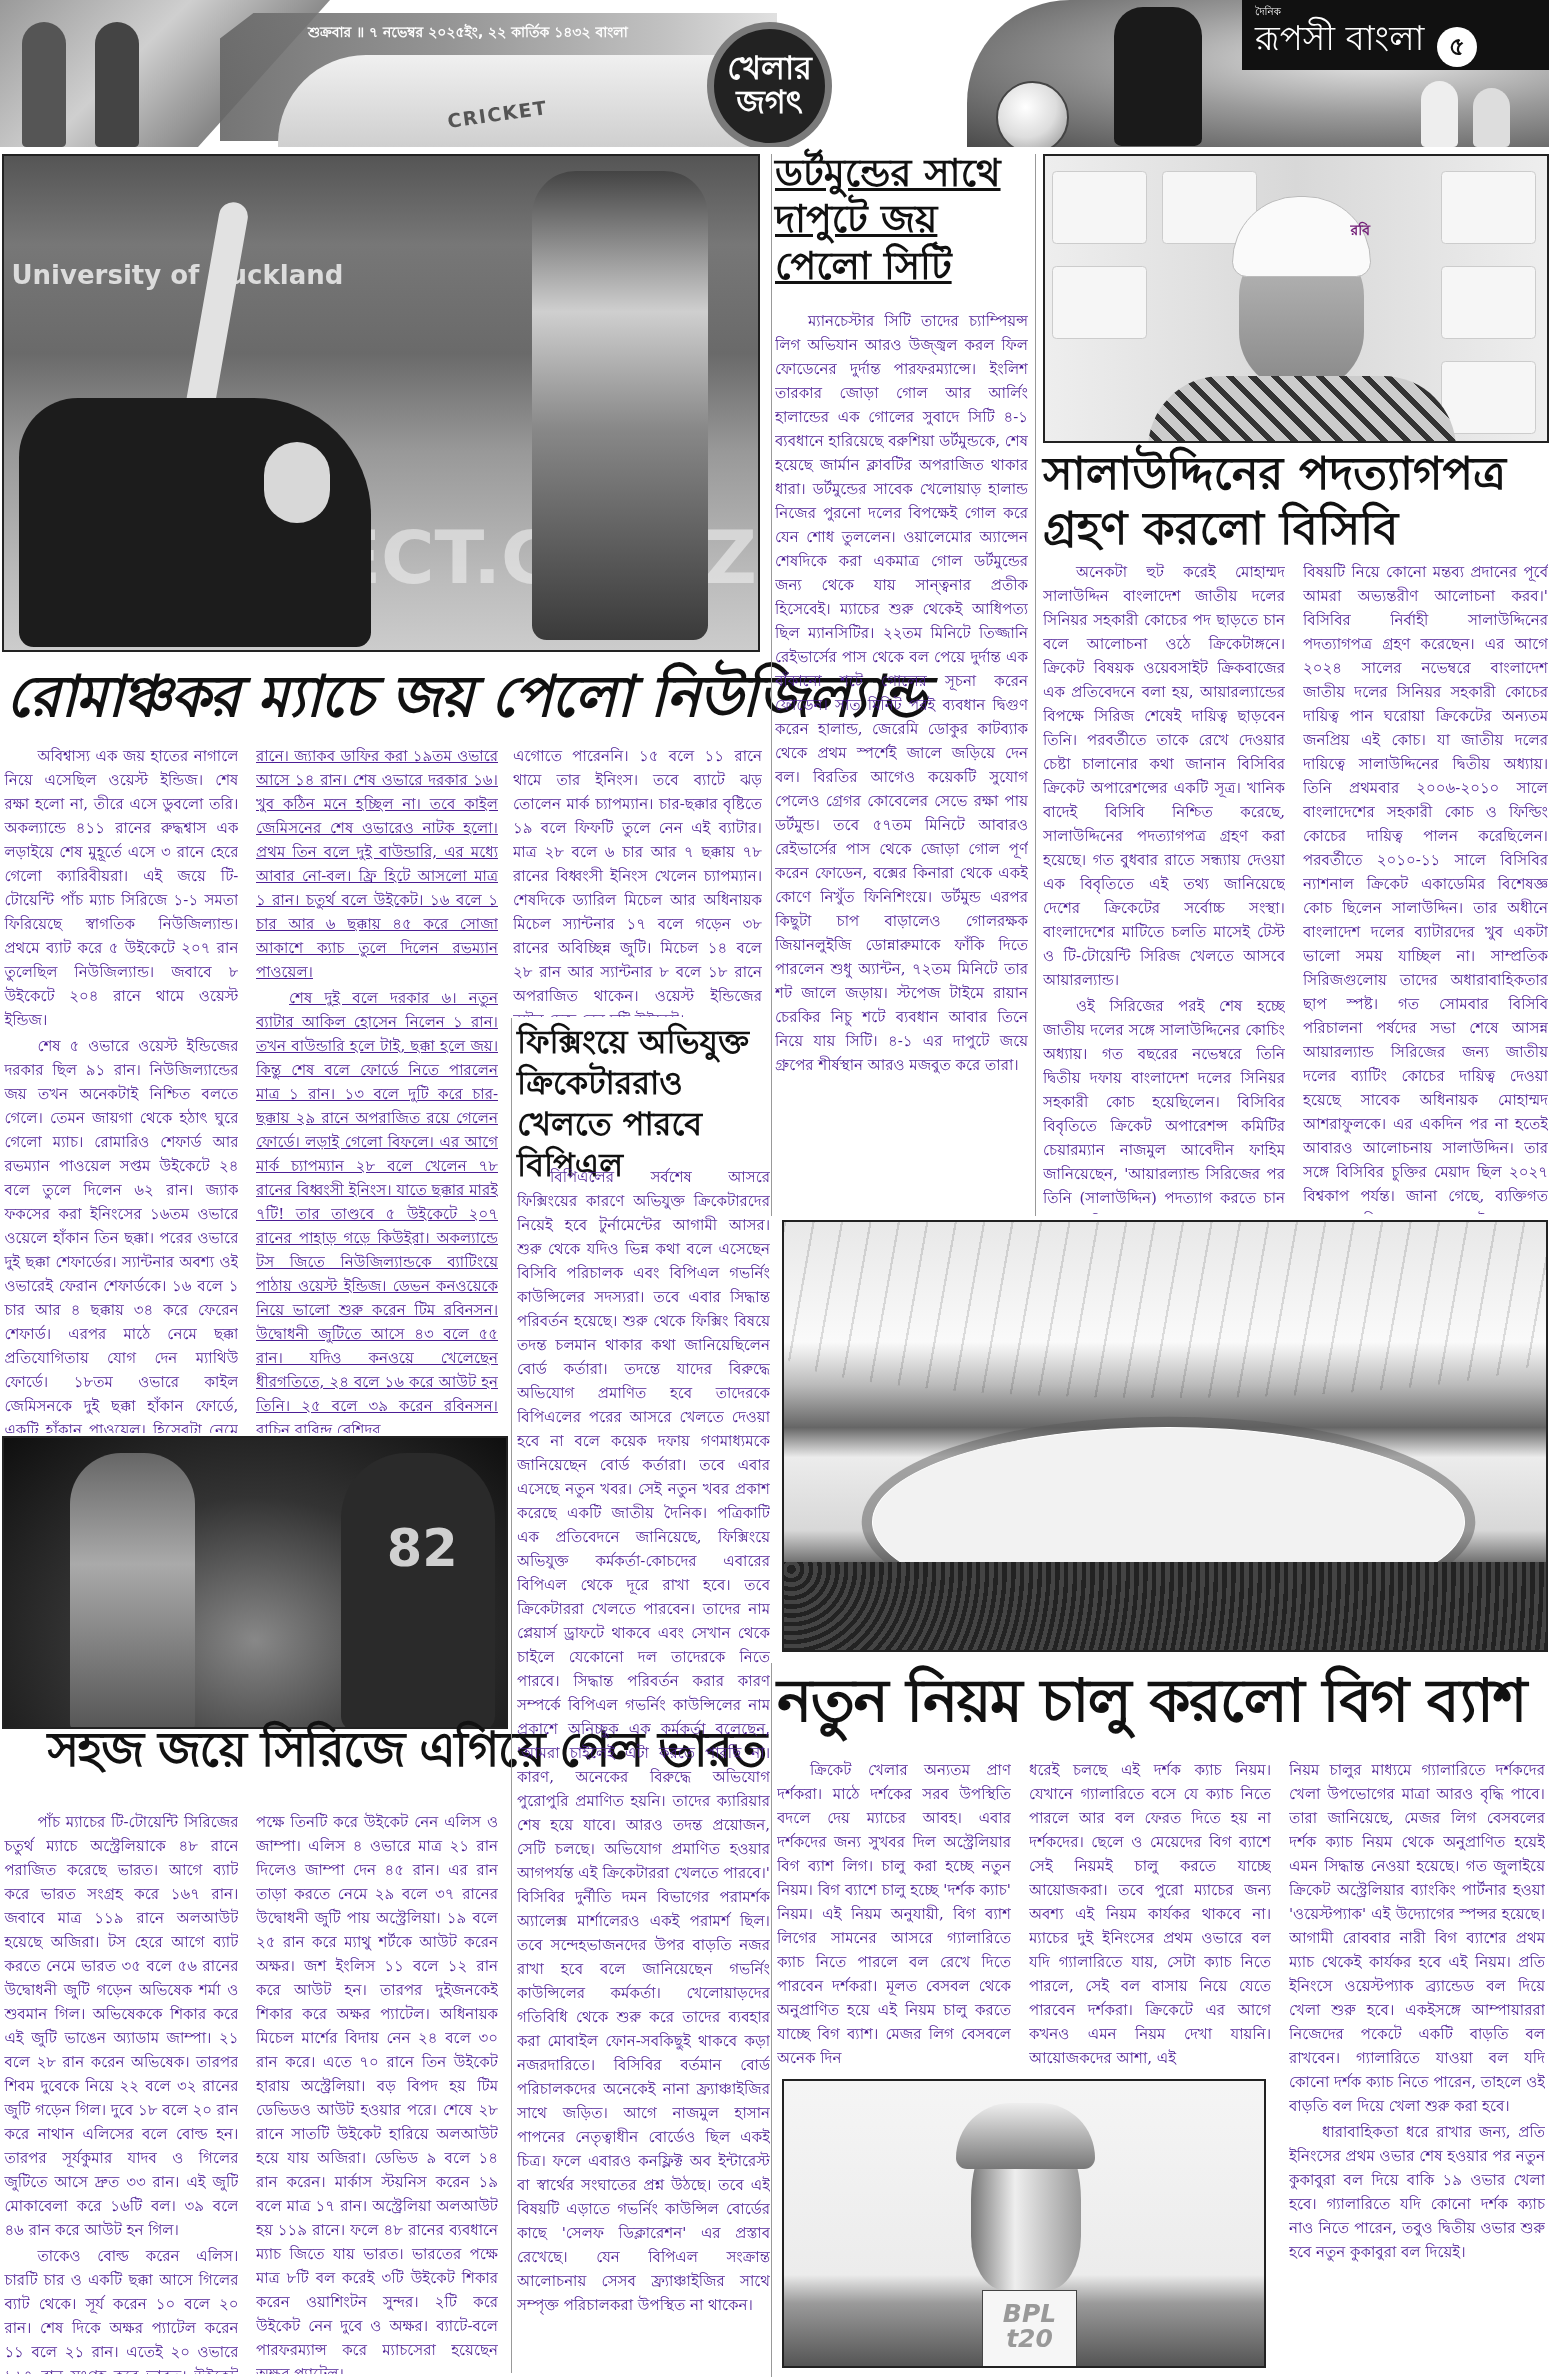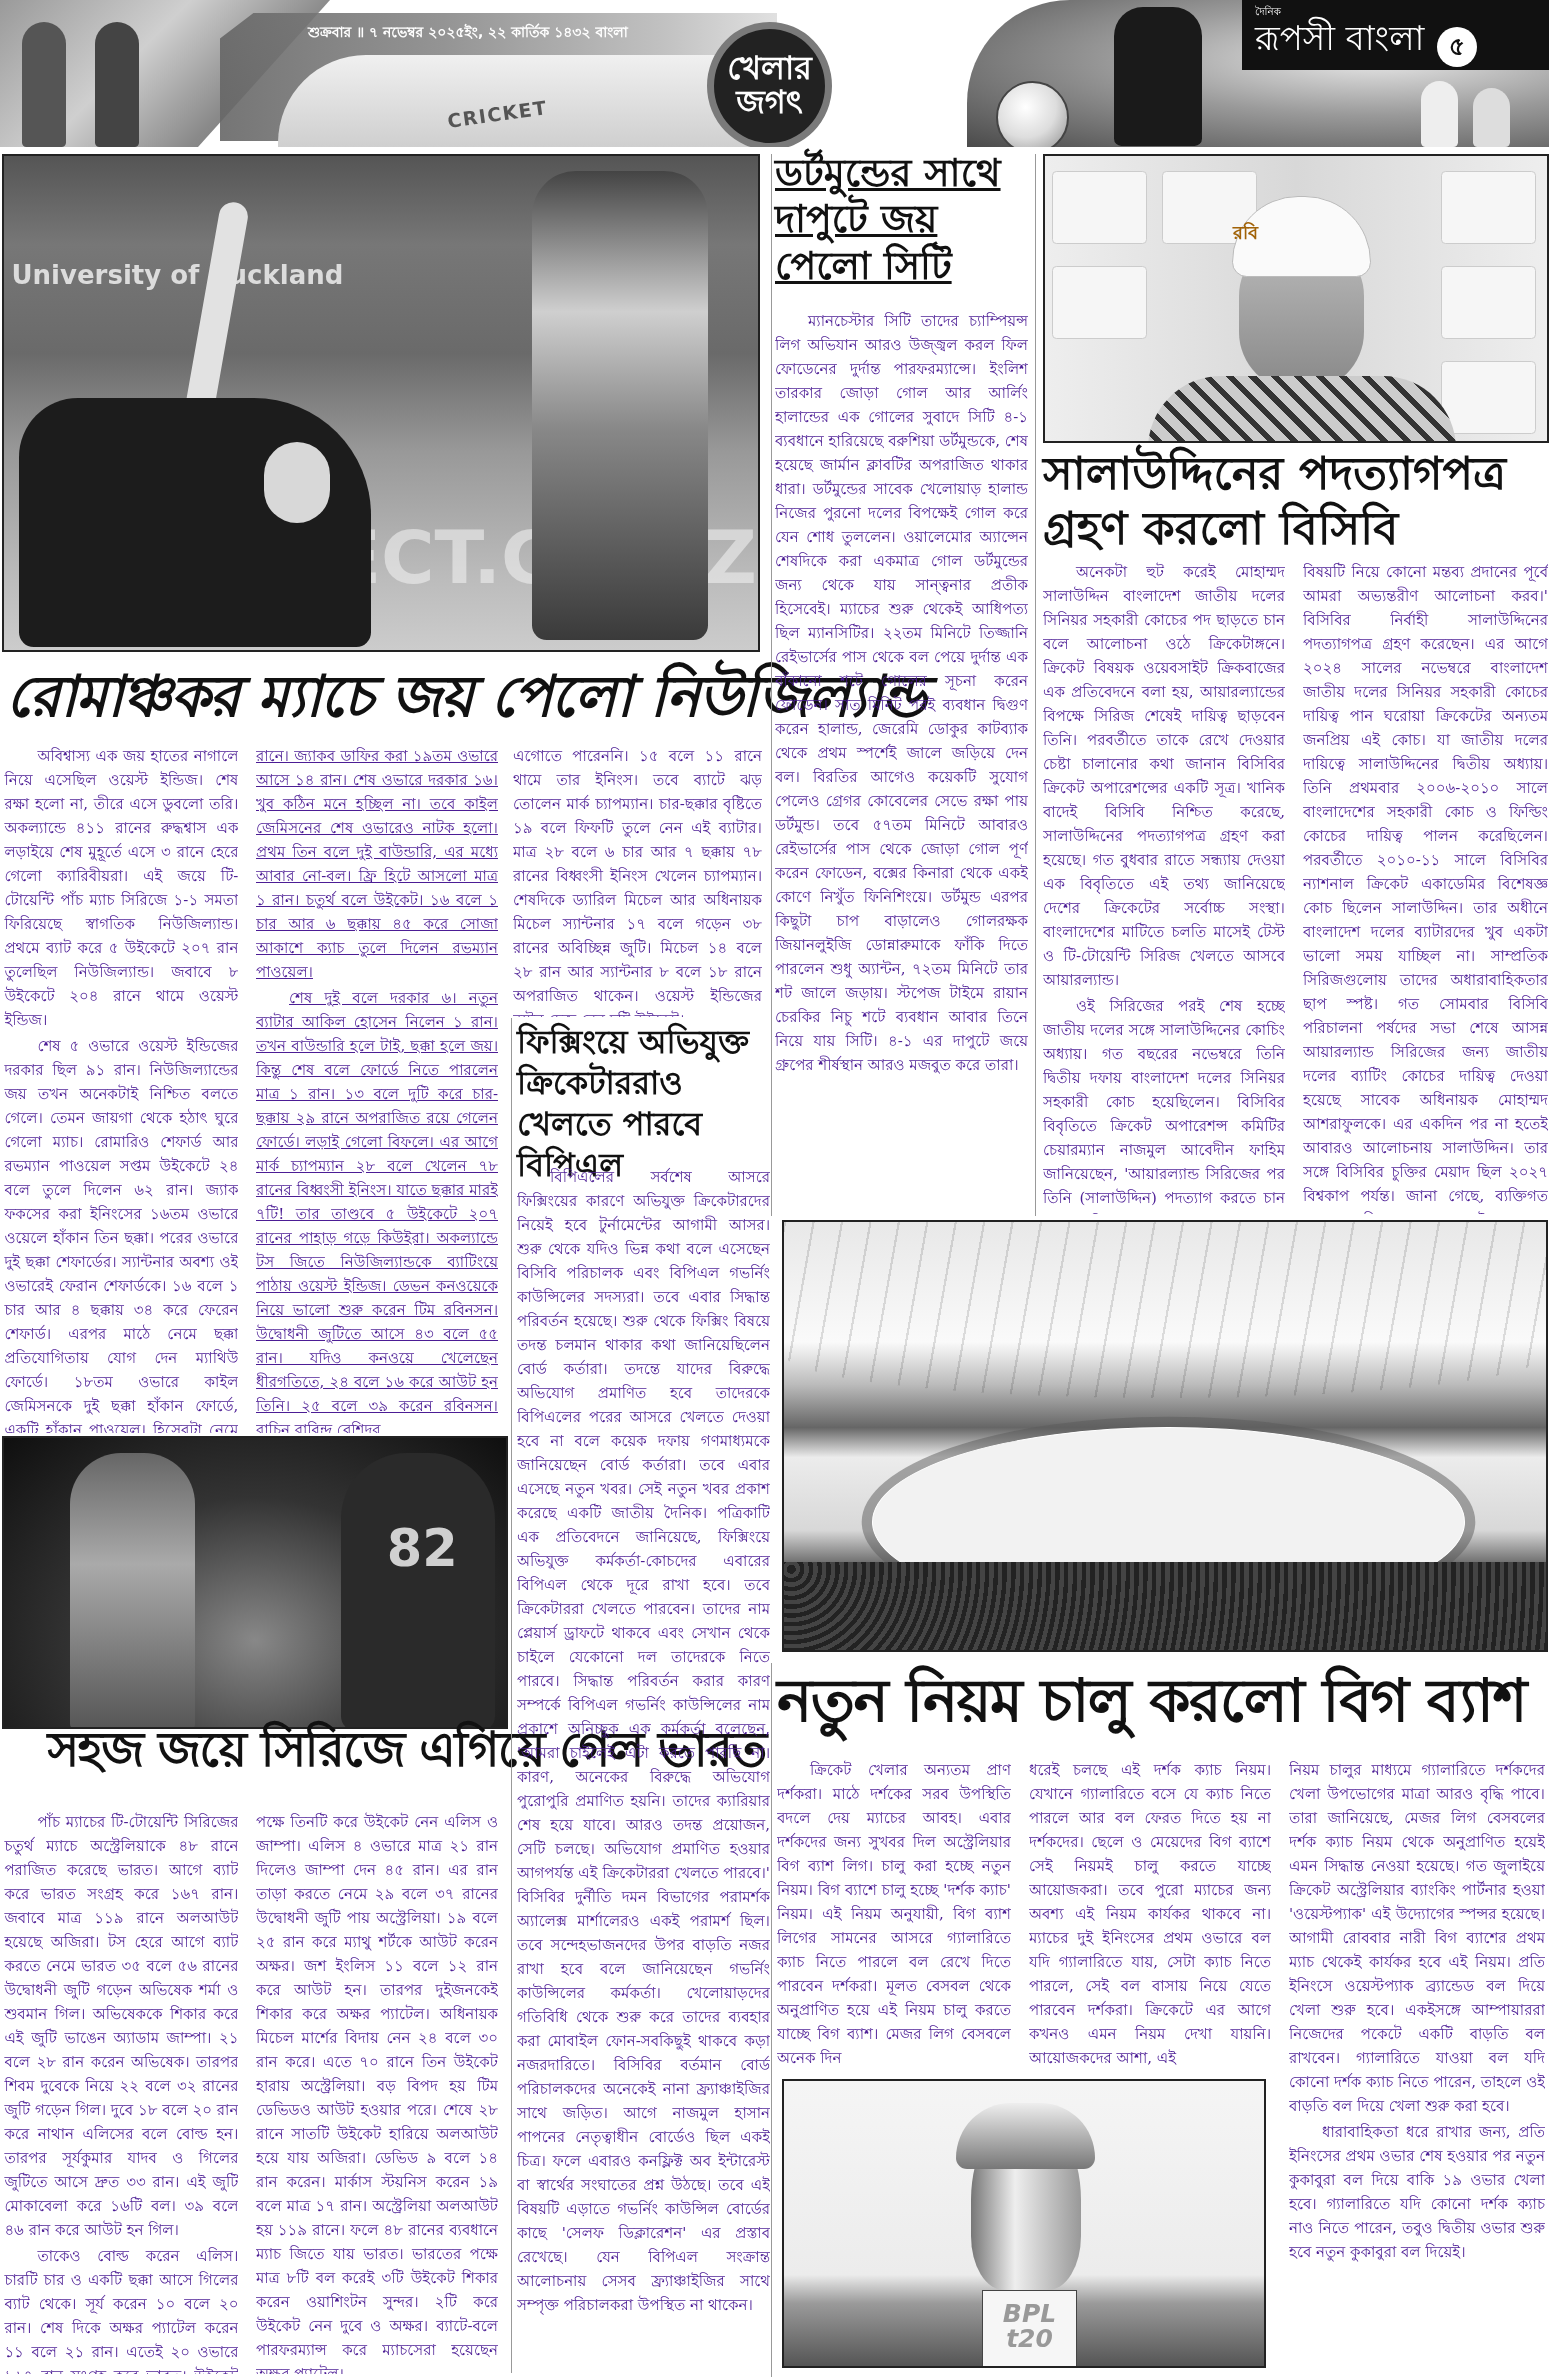--- a/index.html
+++ b/index.html
@@ -38,21 +38,21 @@
   .photo-nz .bowler-head { position: absolute; left: 260px; top: 286px; width: 66px; height: 81px; border-radius: 33px; background: #d8d8d8; }
   .photo-nz .bowler-arm { position: absolute; left: 190px; top: 44px; width: 29px; height: 315px; background: #e2e2e2; transform: rotate(10deg); border-radius: 14.7px; }
   .photo-nz .batter { position: absolute; left: 528px; top: 14.7px; width: 176px; height: 469px; background: linear-gradient(180deg,#444 0%, #cfcfcf 30%, #888 55%, #3a3a3a 100%); border-radius: 44px 44px 14.7px 14.7px; }
   .photo-nz .sign { position: absolute; left: 7.3px; top: 103px; font-family: "DejaVu Sans", sans-serif; color: #dcdcdc; font-size: 26px; font-weight: bold; line-height: 1.3; }
   .photo-nz .sign2 { position: absolute; left: 183px; top: 359px; font-family: "DejaVu Sans", sans-serif; color: #f0f0f0; font-size: 73px; font-weight: bold; opacity: .6; }
 
   .photo-coach { left: 1043px; top: 154px; width: 506px; height: 289px;
     background: linear-gradient(90deg, #eee 0%, #d8d8d8 50%, #eee 100%); }
   .photo-coach .board { position: absolute; width: 95px; height: 73px; background: #f6f6f6; border: 0.7px solid #ccc; border-radius: 4.4px; }
   .photo-coach .face { position: absolute; left: 194px; top: 81px; width: 125px; height: 154px; border-radius: 59px; background: linear-gradient(180deg,#bbb,#888); }
-  .photo-coach .cap { position: absolute; left: 187px; top: 40px; width: 139px; height: 81px; border-radius: 66px 66px 14.7px 14.7px; background: #fafafa; border: 1.5px solid #bbb; text-align: left; font-size: 18px; font-weight: bold; color: #a16207; padding-top: 22px; }
+  .photo-coach .cap { position: absolute; left: 187px; top: 40px; width: 139px; height: 81px; border-radius: 66px 66px 14.7px 14.7px; background: #fafafa; border: 1.5px solid #bbb; text-align: right; font-size: 14px; font-weight: bold; color: #701a75; padding-top: 22px; }
   .photo-coach .body { position: absolute; left: 103px; top: 220px; width: 308px; height: 73px; border-radius: 73px 73px 0 0; background: repeating-linear-gradient(45deg, #ccc 0 10.3px, #333 10.3px 16px); }
 
   .photo-ind { left: 2.2px; top: 1436px; width: 506px; height: 293px;
     background: radial-gradient(ellipse at 50% 70%, #888 0%, #333 50%, #0f0f0f 100%); }
   .photo-ind .batter { position: absolute; left: 66px; top: 14.7px; width: 125px; height: 278px; border-radius: 51px 51px 7.3px 7.3px; background: linear-gradient(180deg, #666 0%, #aaa 40%, #555 100%); }
   .photo-ind .fielder { position: absolute; left: 337px; top: 14.7px; width: 154px; height: 278px; border-radius: 66px 66px 14.7px 14.7px; background: #2a2a2a; color: #d0d0d0; font-family: "DejaVu Sans", sans-serif; font-weight: bold; font-size: 51px; text-align: center; padding-top: 66px; padding-left: 8px; }
 
   .photo-stadium { left: 782px; top: 1220px; width: 766px; height: 432px;
     background: linear-gradient(180deg, #e8e8e8 0%, #fafafa 28%, #bbb 38%, #666 48%, #ececec 55%, #d8d8d8 72%, #333 84%, #111 100%); }
   .photo-stadium .roof { position: absolute; left: 0; top: 0; width: 100%; height: 176px;

